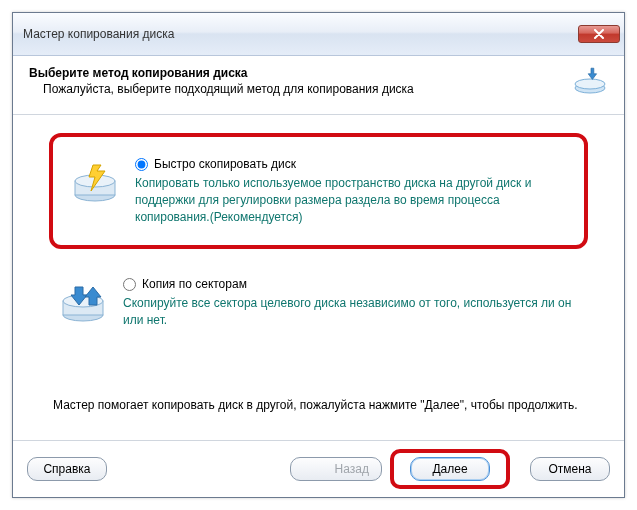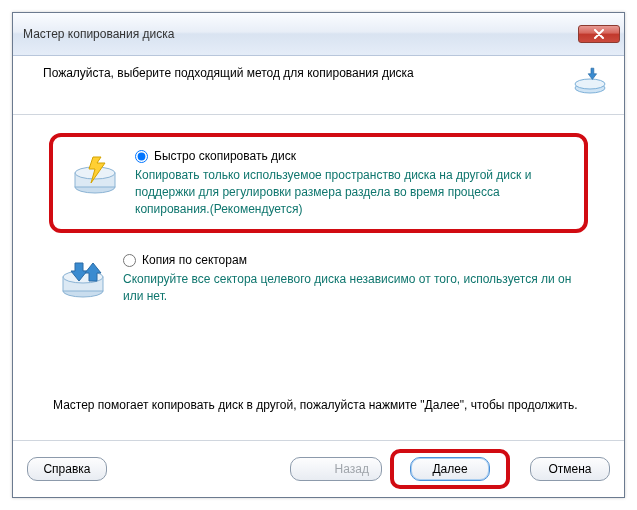--- a/index.html
+++ b/index.html
@@ -69,21 +69,21 @@
     margin-left: 8px;
   }
   .content {
     flex: 1;
     padding: 18px 28px 8px 28px;
     display: flex;
     flex-direction: column;
   }
   .option {
     display: flex;
-    padding: 12px 18px;
+    padding: 20px 18px;
     gap: 16px;
     align-items: flex-start;
   }
   .option-highlight {
     border: 4px solid #d10b12;
     border-radius: 12px;
     margin: 0 8px 8px 8px;
   }
   .option-icon {
     width: 48px;
@@ -162,20 +162,21 @@
     <span class="title">Мастер копирования диска</span>
     <div class="close-btn">
       <svg width="12" height="10" viewBox="0 0 12 10">
         <path d="M2 1 L10 9 M10 1 L2 9" stroke="#fff" stroke-width="2" stroke-linecap="round"></path>
       </svg>
     </div>
   </div>
 
   <div class="header">
     <div class="header-text">
+      <h1>Выберите метод копирования диска</h1>
       <p>Пожалуйста, выберите подходящий метод для копирования диска</p>
     </div>
     <svg class="header-icon" viewBox="0 0 36 36">
       <ellipse cx="18" cy="22" rx="15" ry="5" fill="#cfe4f5" stroke="#7db0d8"></ellipse>
       <ellipse cx="18" cy="18" rx="15" ry="5" fill="#e8f2fa" stroke="#7db0d8"></ellipse>
       <path d="M10 6 L10 14 L6 14 L12 22 L18 14 L14 14 L14 6 Z" fill="#3a8bd0" stroke="#2a6ba5" transform="translate(12,-2) scale(0.7)"></path>
     </svg>
   </div>
 
   <div class="content">

